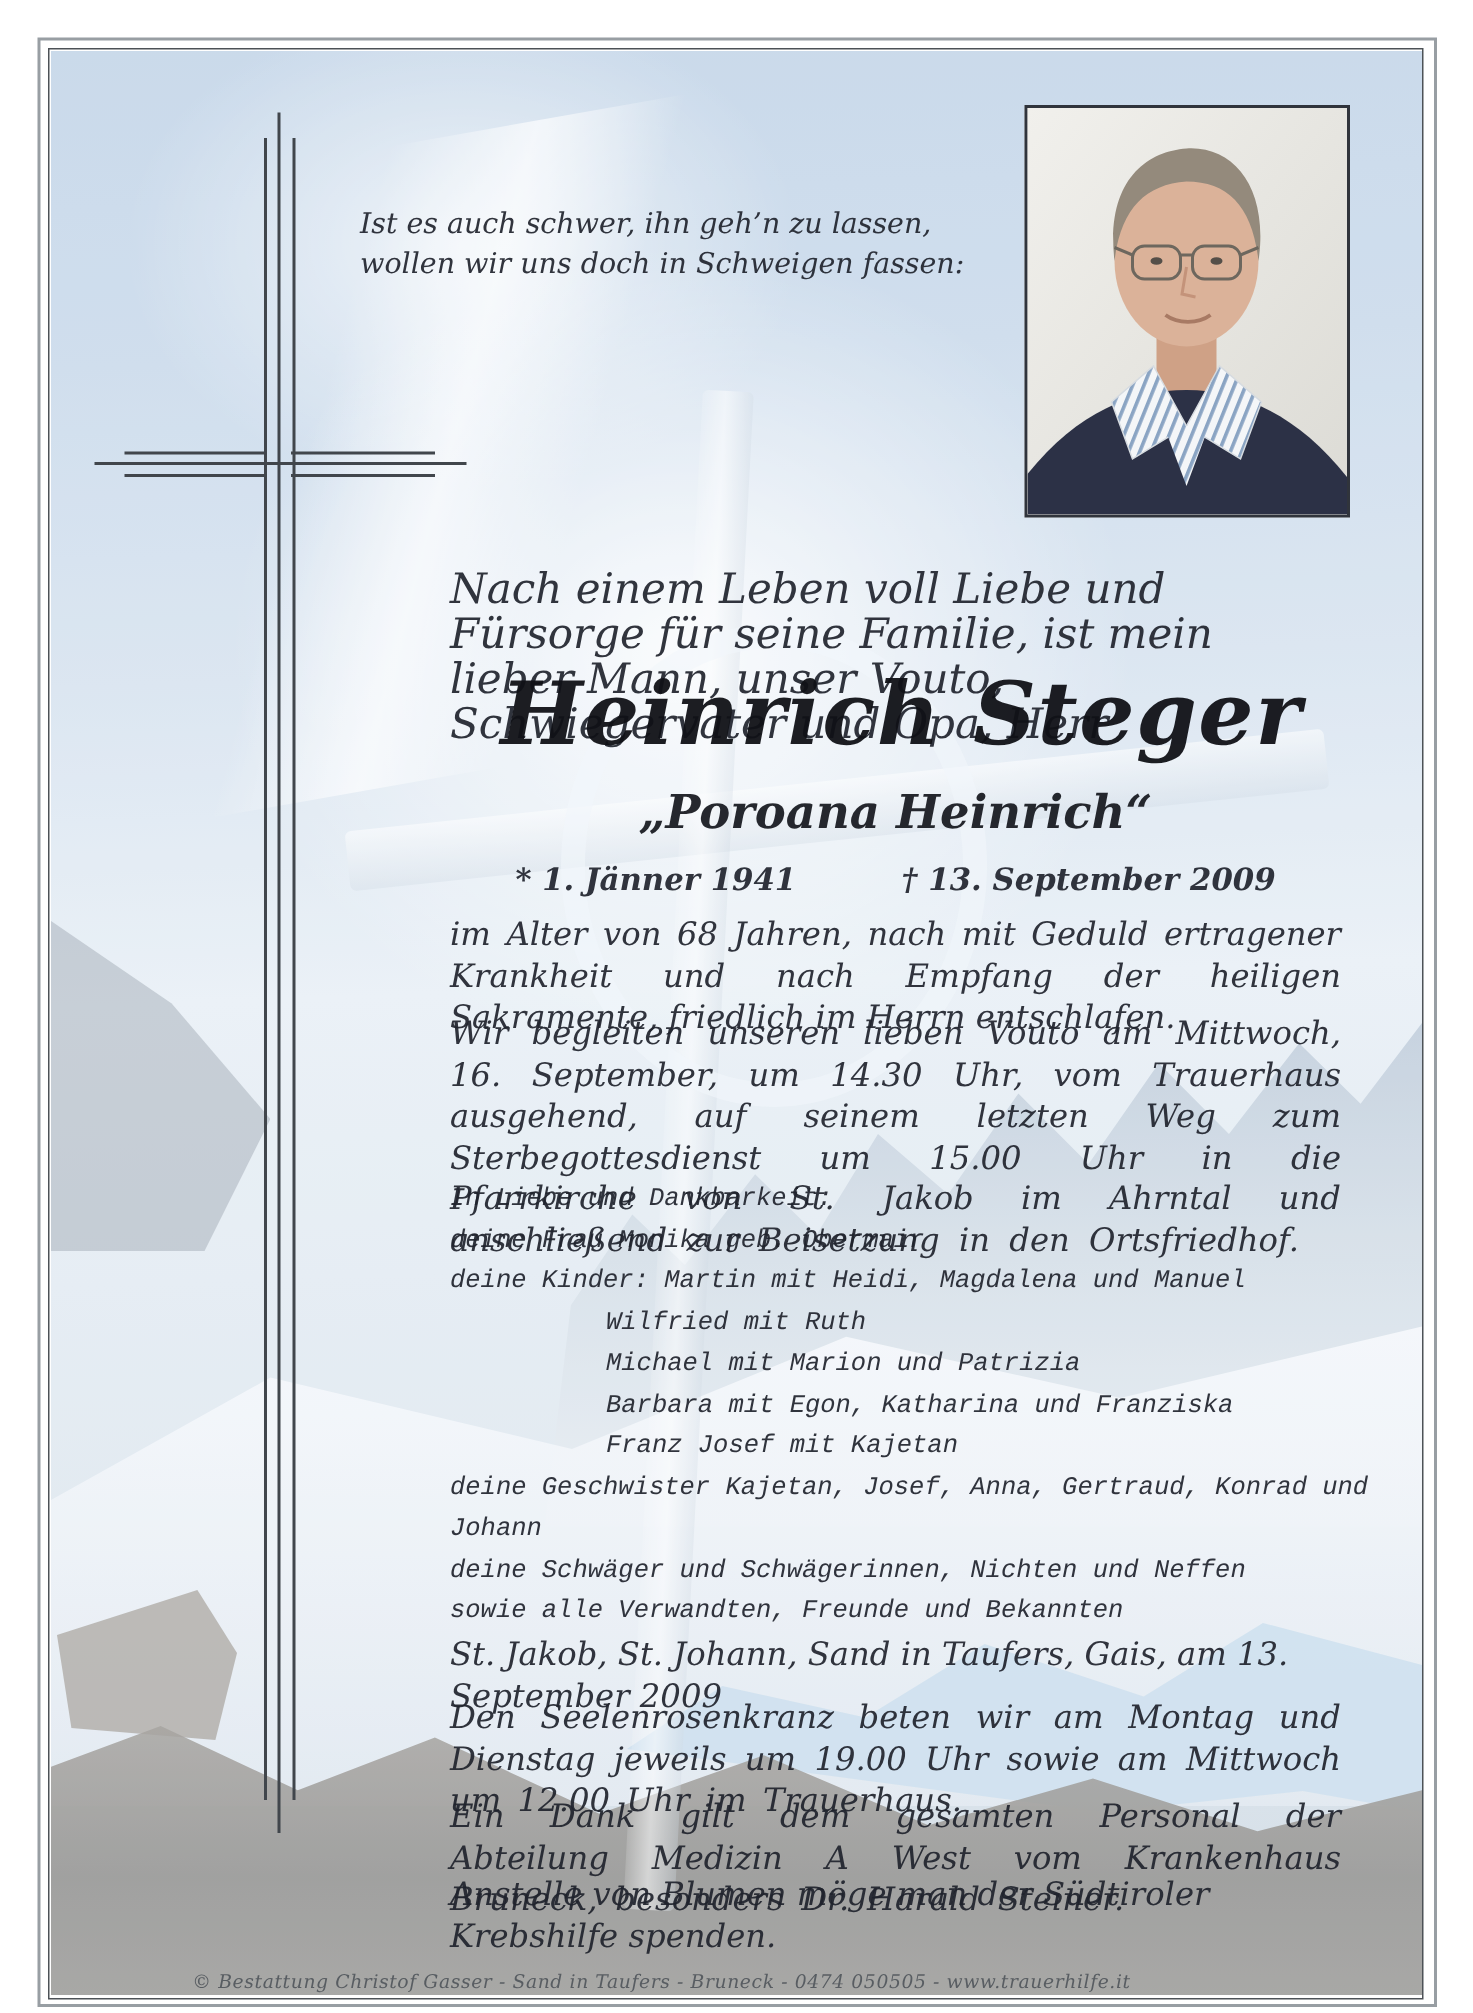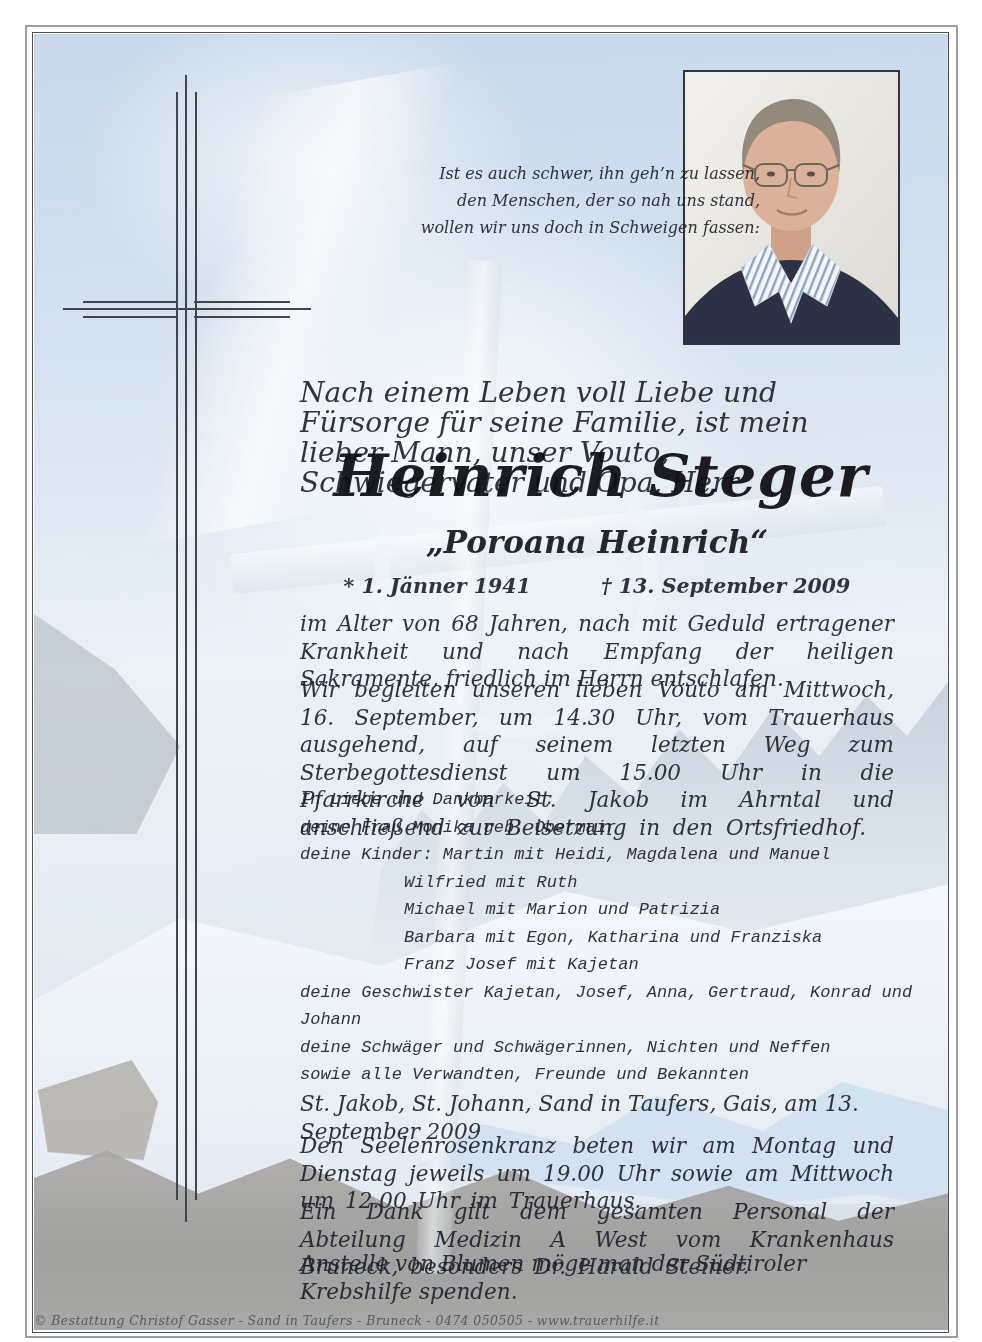--- a/index.html
+++ b/index.html
@@ -50,36 +50,36 @@
   .orn-h-main{left:63px;top:308px;width:248px;}
   .orn-h-top-l{left:83px;top:301px;width:94px;}
   .orn-h-top-r{left:194px;top:301px;width:96px;}
   .orn-h-bot-l{left:83px;top:316px;width:94px;}
   .orn-h-bot-r{left:194px;top:316px;width:96px;}
   
   .photo{position:absolute;left:683px;top:70px;width:213px;height:271px;border:2px solid #30343c;z-index:3;background:#ecebe7;}
   .photo svg{display:block;width:100%;height:100%;}
   
   .txt{position:absolute;z-index:4;}
-  .poem{left:240px;top:160px;width:520px;text-align:right;font-size:16px;line-height:27px;}
+  .poem{left:240px;top:136px;width:520px;text-align:left;font-size:19px;line-height:27px;}
   .intro{left:300px;top:378px;width:594px;font-size:28px;line-height:30px;}
   .name{left:304px;top:444px;width:594px;text-align:center;font-size:58px;line-height:64px;font-weight:bold;letter-spacing:1px;color:rgba(16,17,22,.95);margin:0;}
   .nickname{left:300px;top:524px;width:594px;text-align:center;font-size:31px;font-weight:bold;color:rgba(22,24,30,.93);}
   .dates{left:300px;top:574px;width:594px;text-align:center;font-size:20.5px;font-weight:bold;}
   .dates .birth{margin-right:63px;}
   .para{left:300px;width:594px;font-size:21.5px;line-height:27.5px;text-align:justify;}
   .p-passing{top:610px;}
   .p-funeral{top:676px;word-spacing:6px;}
   .family{left:300px;top:786px;width:640px;font-size:17px;line-height:27.5px;font-family:Liberation Mono, monospace;}
   .family .indent{padding-left:104px;}
   .p-places{top:1090px;text-align:left;}
   .p-rosary{top:1132px;word-spacing:4px;}
   .p-thanks{top:1198px;word-spacing:5px;}
   .p-donation{top:1250px;text-align:left;}
-  .footer{left:34px;top:1313px;width:814px;font-size:12.5px;letter-spacing:.4px;color:#585d62;}
+  .footer{left:34px;top:1313px;width:814px;text-align:center;font-size:12.5px;letter-spacing:.4px;color:#585d62;}
 </style>
 </head>
 <body>
 
 <div class="sheet">
 
   <div class="bg">
     <div class="sky"></div>
     <div class="streak"></div>
     <div class="glare"></div>
@@ -104,21 +104,20 @@
     <div class="orn v orn-v-right"></div>
     <div class="orn h orn-h-main"></div>
     <div class="orn h orn-h-top-l"></div>
     <div class="orn h orn-h-top-r"></div>
     <div class="orn h orn-h-bot-l"></div>
     <div class="orn h orn-h-bot-r"></div>
   </div>
 
   <div class="txt poem">
     <div>Ist es auch schwer, ihn geh’n zu lassen,</div>
-    <div>den Menschen, der so nah uns stand,</div>
     <div>wollen wir uns doch in Schweigen fassen:</div>
   </div>
 
   <div class="photo">
     <svg viewBox="0 0 213 271">
       <defs>
         <linearGradient id="pbg" x1="0" y1="0" x2="1" y2="1">
           <stop offset="0" stop-color="#f1f0ec"></stop>
             <stop offset="1" stop-color="#dcdbd5"></stop>
         </linearGradient>

